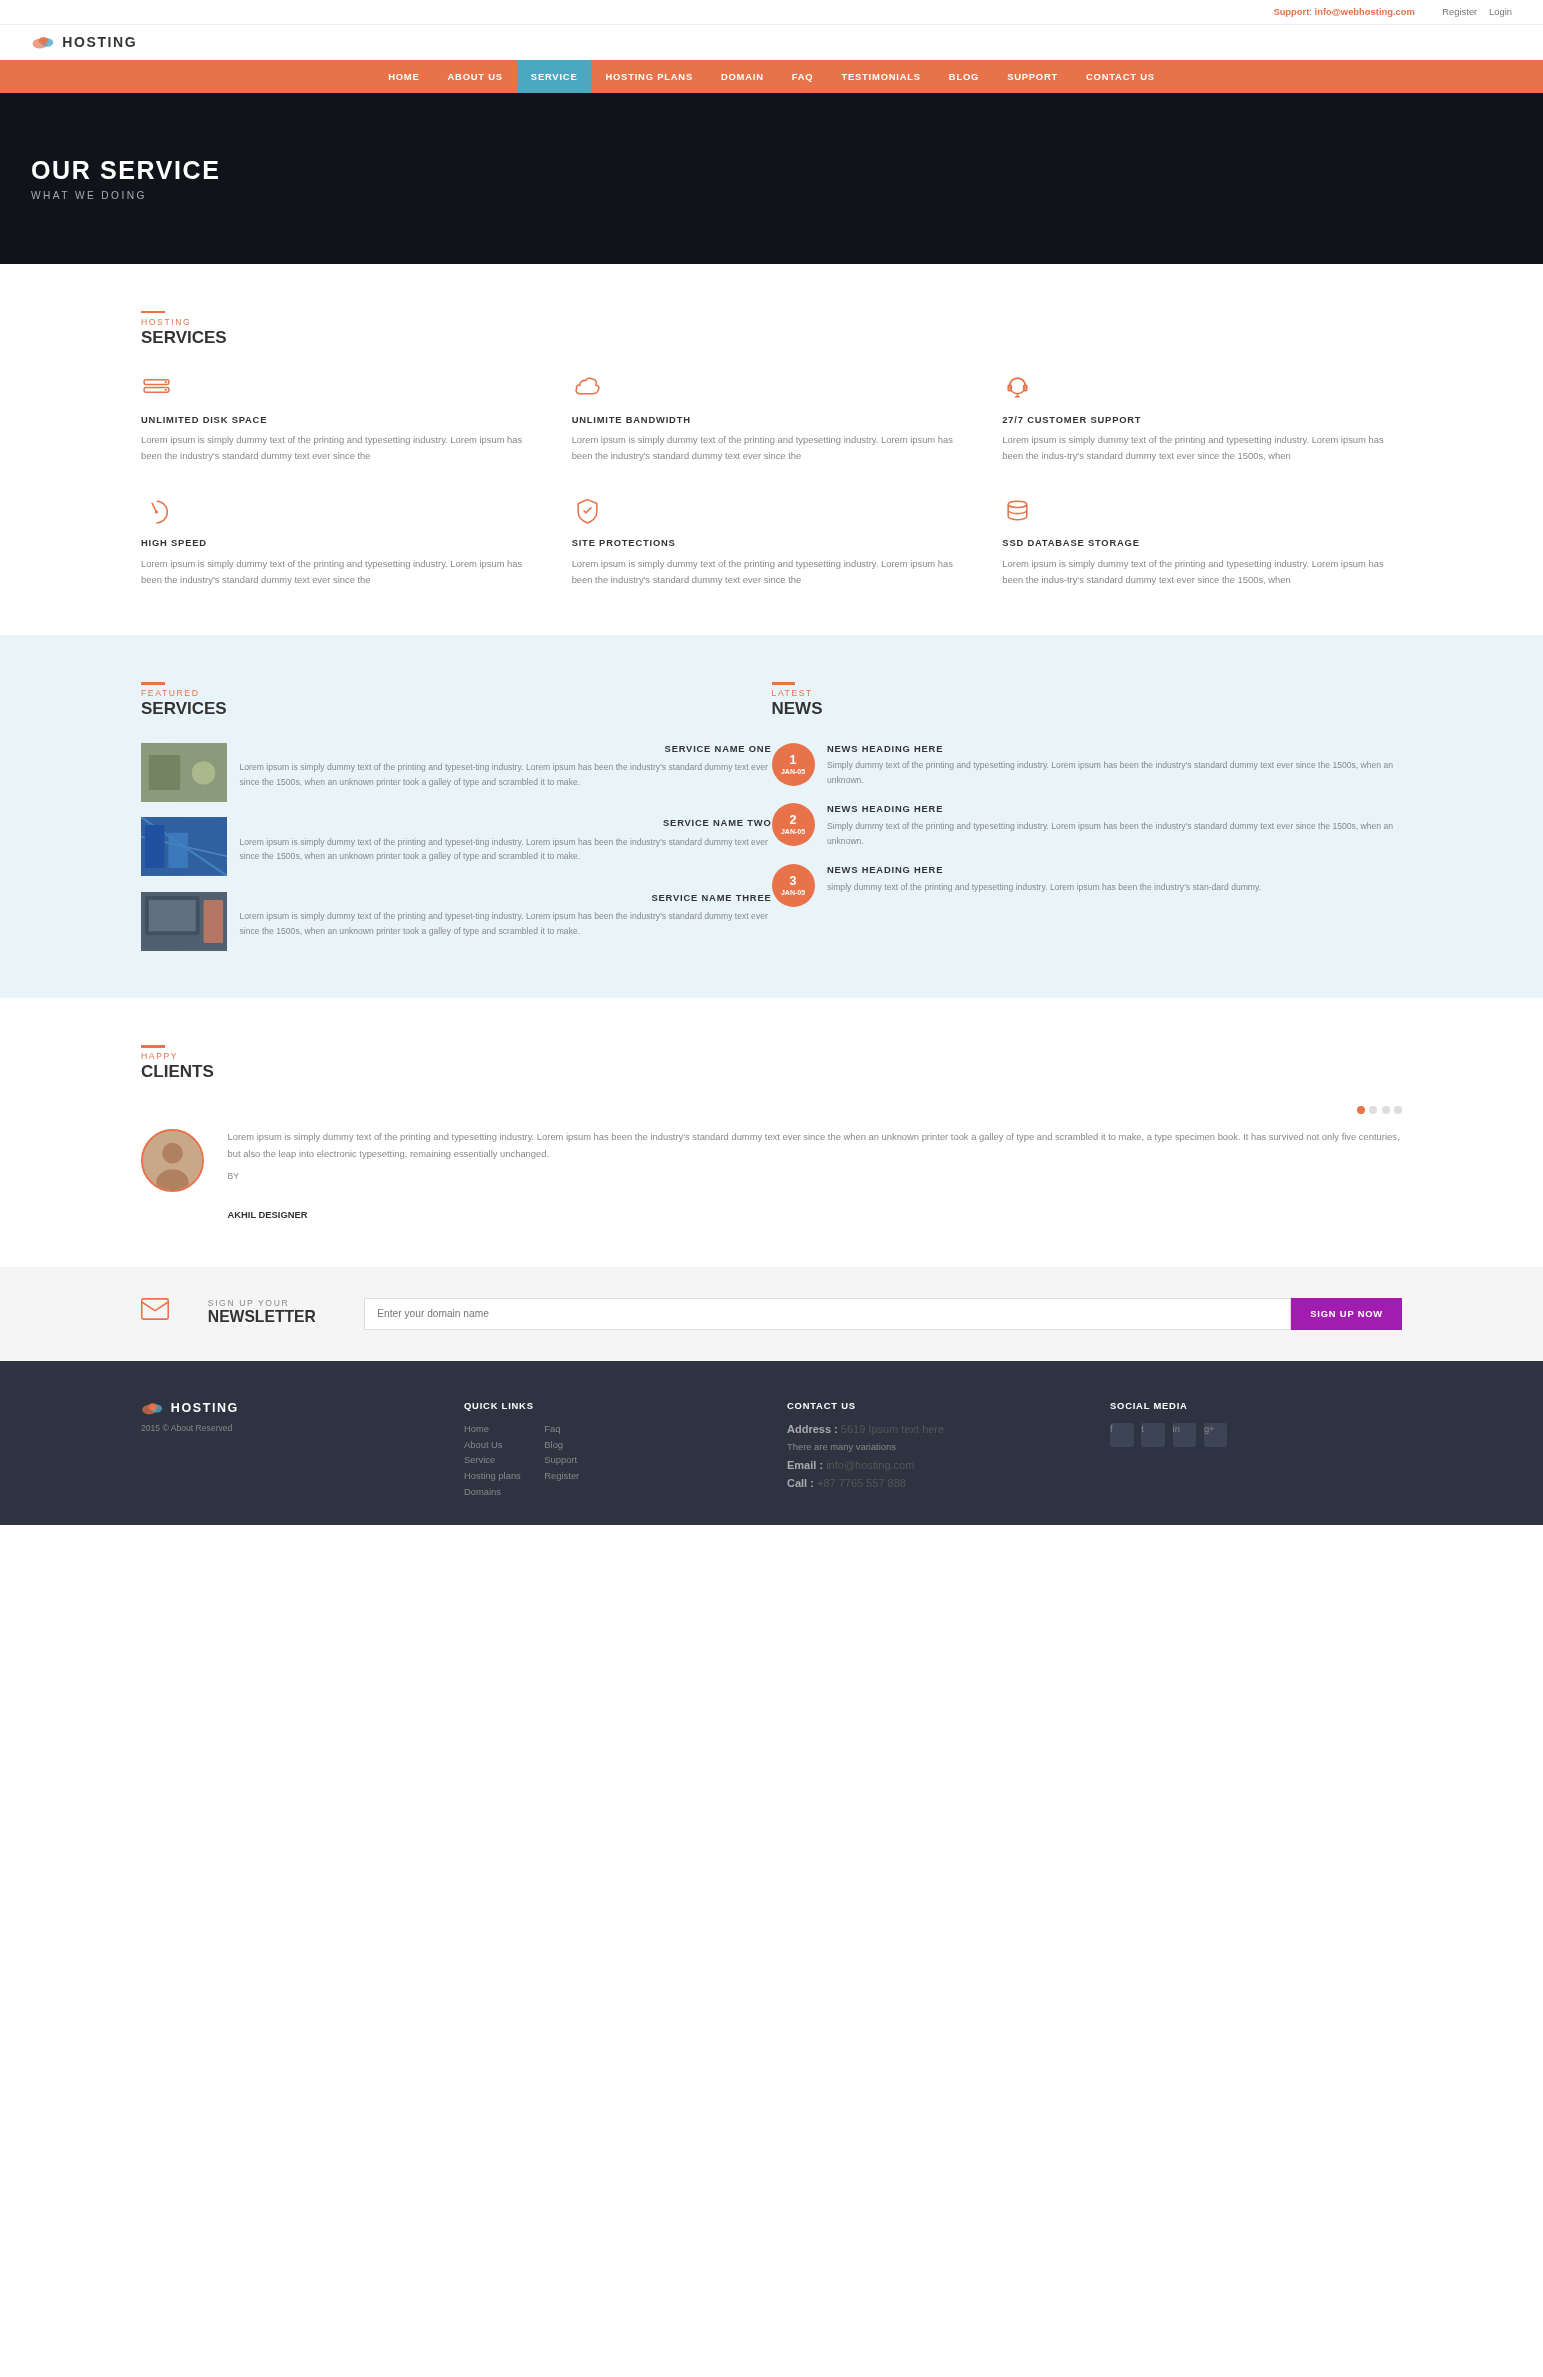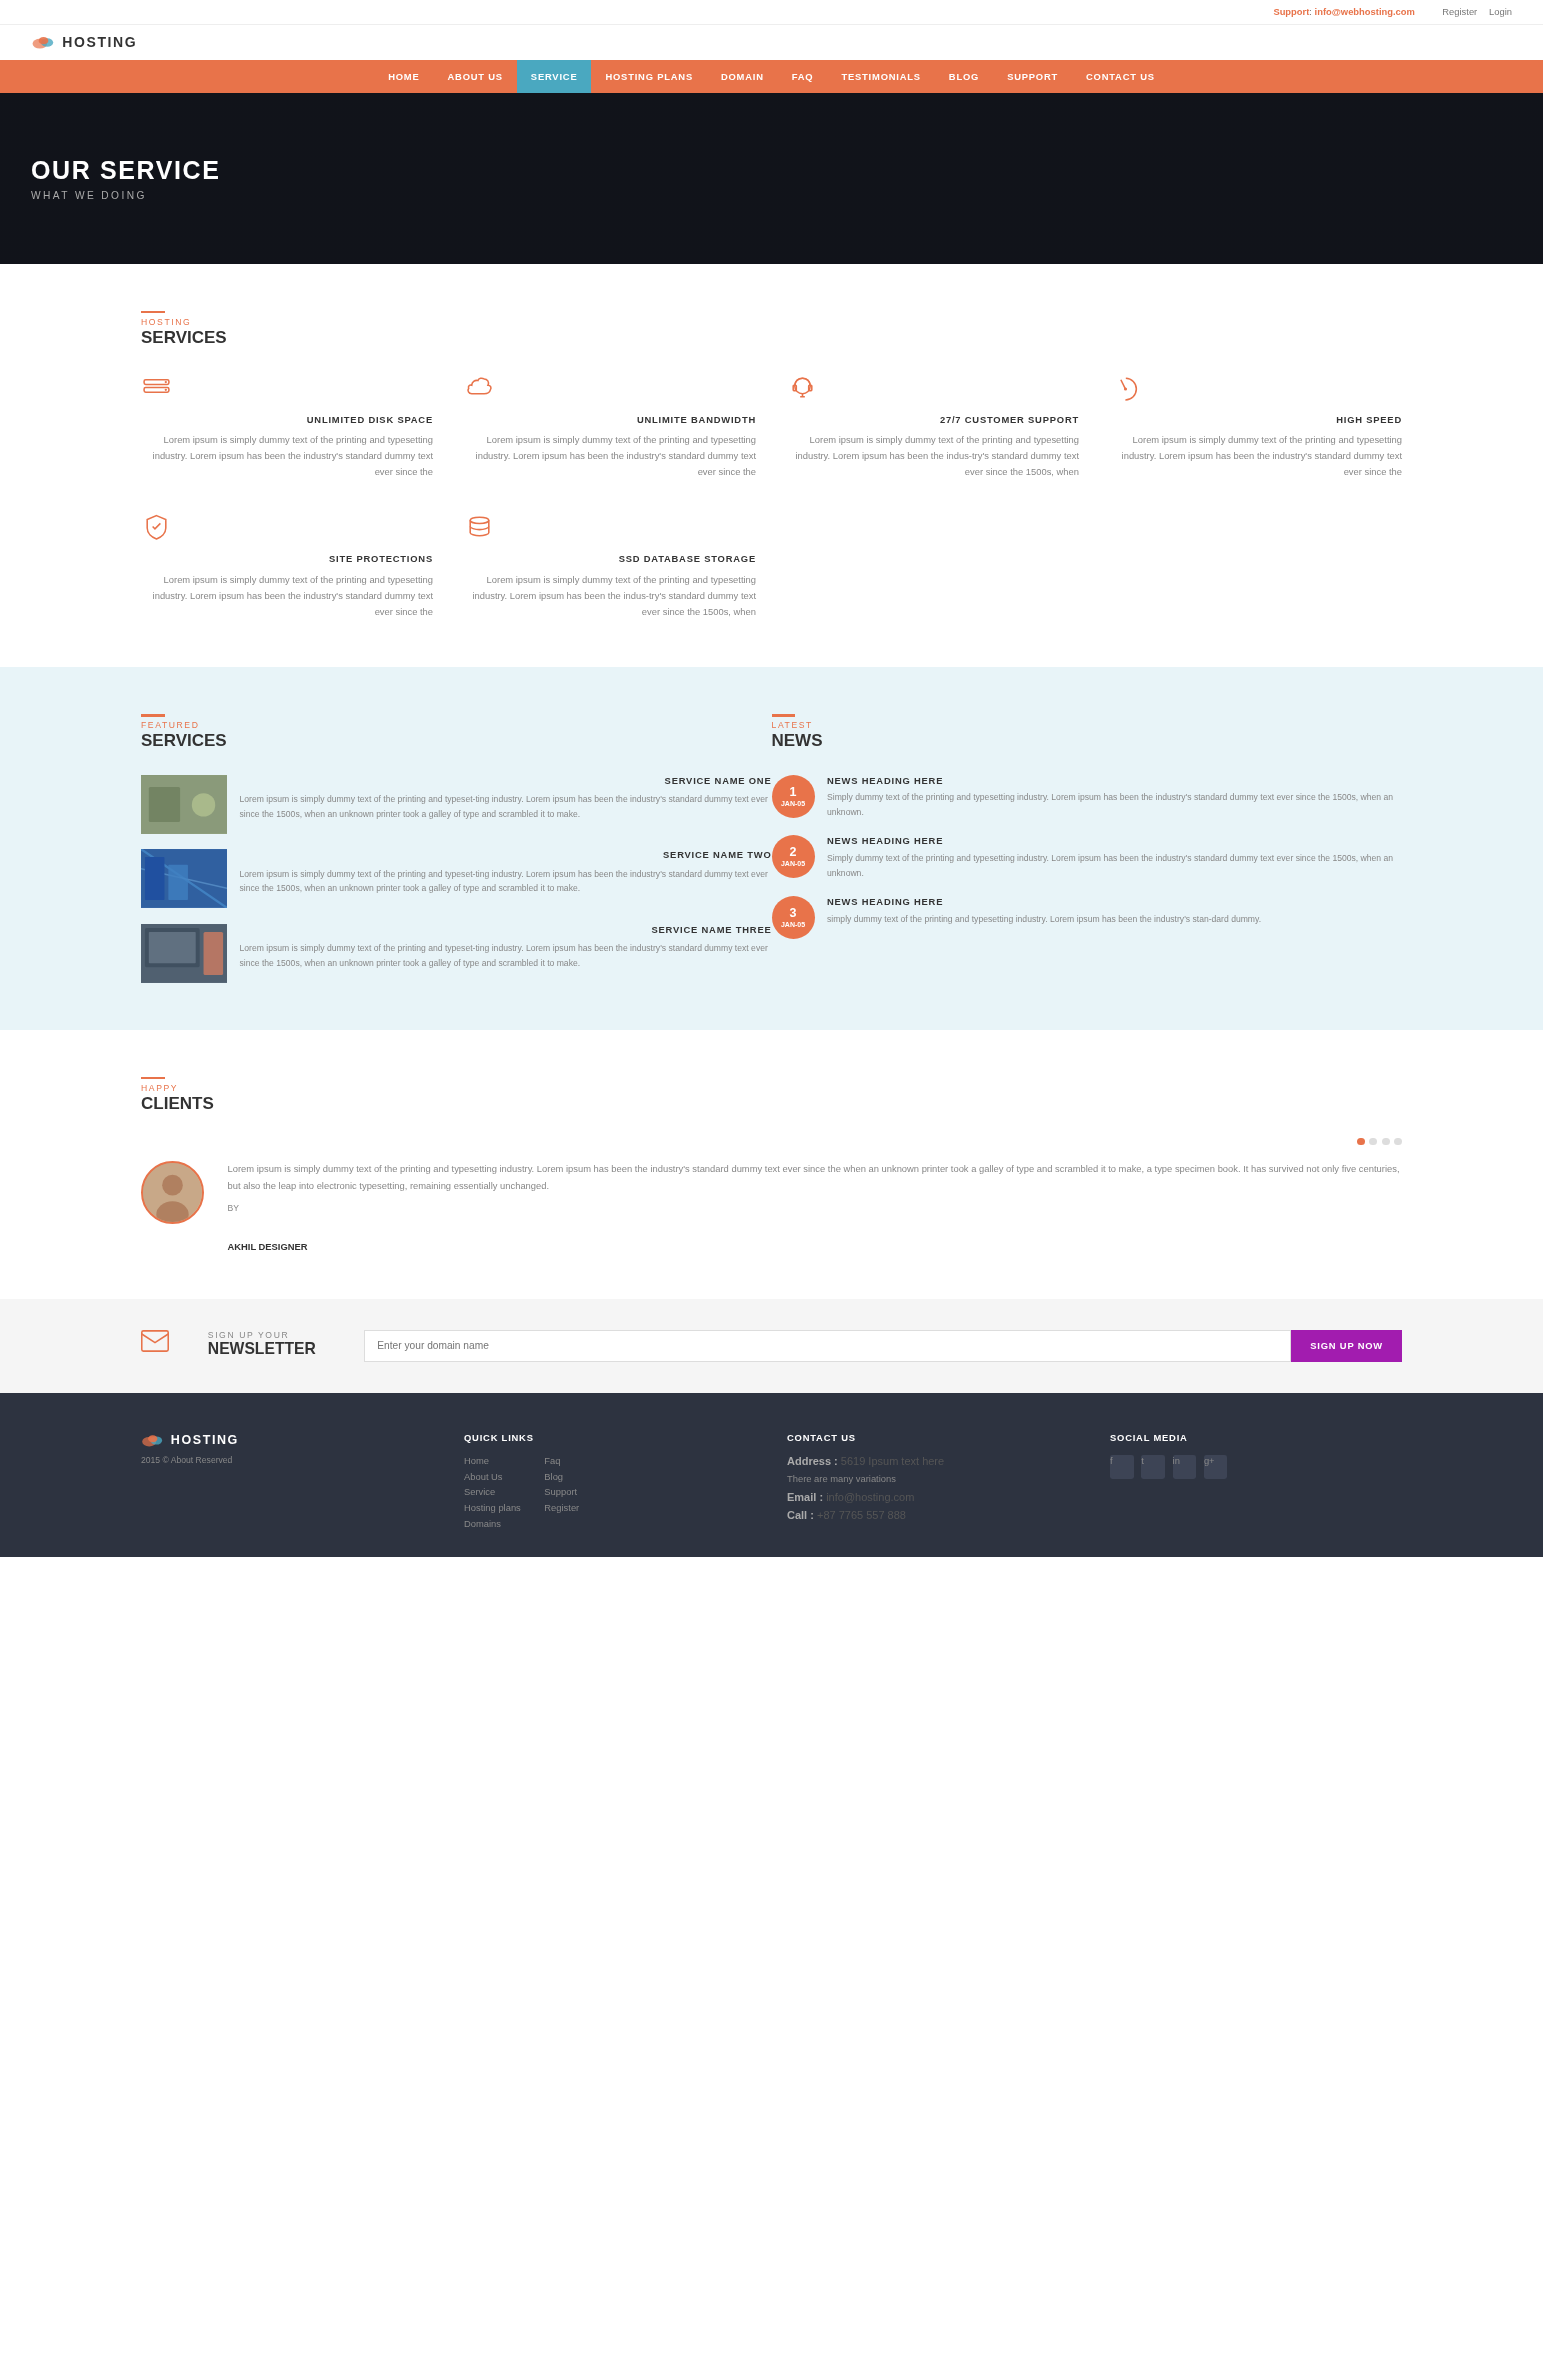--- a/index.html
+++ b/index.html
@@ -43,21 +43,21 @@
     }
     .hero h1 { color: #fff; font-size: 25px; font-weight: bold; letter-spacing: 1.6px; }
     .hero p { color: #aaa; font-size: 10.2px; letter-spacing: 2.4px; margin-top: 4.7px; }
 
     
     .section { padding: 47px 141px; }
     .section-label { font-size: 8.6px; color: #e8734a; letter-spacing: 1.6px; margin-bottom: 1.6px; }
     .section-title { font-size: 17px; font-weight: bold; color: #333; text-transform: uppercase; margin-bottom: 23.5px; }
 
     
-    .services-grid { display: grid; grid-template-columns: 1fr 1fr 1fr 1fr; gap: 31px; text-align: right; }
+    .services-grid { display: grid; grid-template-columns: 1fr 1fr 1fr; gap: 31px; }
     .service-item { }
     .service-icon { width: 31px; height: 31px; margin-bottom: 11px; }
     .service-item h4 { font-size: 9.4px; font-weight: bold; color: #333; letter-spacing: 0.8px; margin-bottom: 7.8px; text-transform: uppercase; }
     .service-item p { font-size: 9.4px; line-height: 1.7; color: #888; }
 
     
     .featured-section { background: #e8f4f8; padding: 47px 141px; }
     .featured-inner { display: grid; grid-template-columns: 1fr 1fr; }
     .featured-list { display: flex; flex-direction: column; gap: 15.7px; }
     .featured-item { display: flex; gap: 12.5px; align-items: flex-start; }

